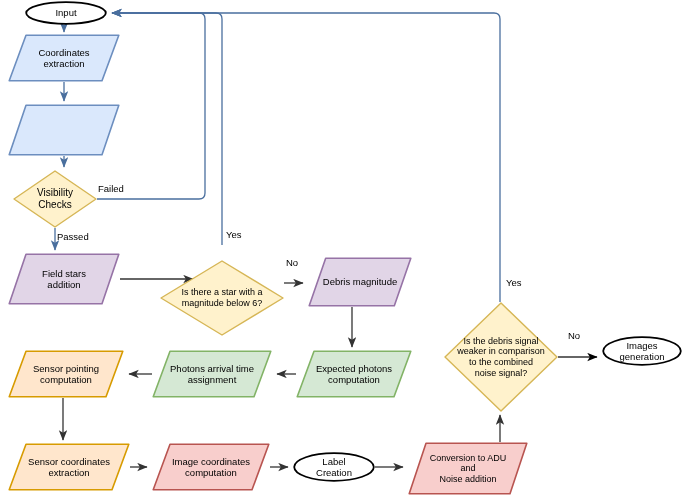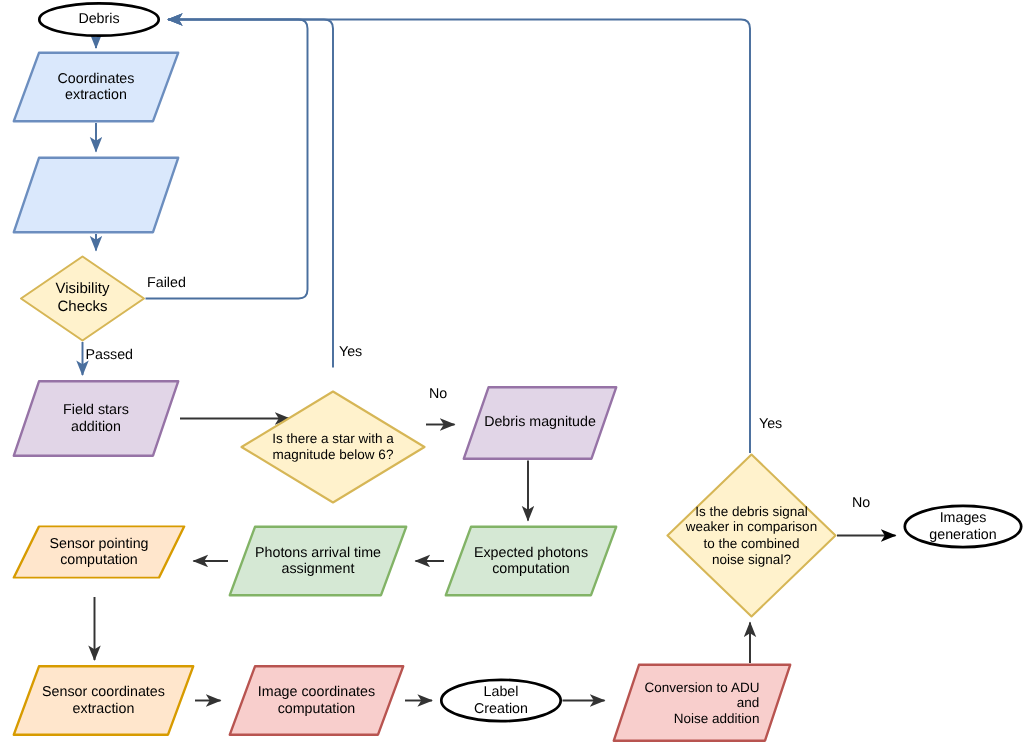--- a/index.html
+++ b/index.html
@@ -53,21 +53,21 @@
       <path d="M500,442 L500,415" marker-end="url(#ad)"></path>
       <path d="M558,357 L597,357" marker-end="url(#ak)"></path>
     </g>
   </svg>
 
   <div id="nodes">
       <div class="node" style="left: 25px; top: 1px; width: 82px; height: 24px; font-size: 9.5px;">
         <svg class="shapebg" viewBox="0 0 82 24" preserveAspectRatio="none">
       <ellipse cx="41" cy="12" rx="39.8" ry="10.8" fill="#ffffff" stroke="#000000" stroke-width="1.8"></ellipse>
         </svg>
-        <span class="lbl">Debris</span>
+        <span class="lbl">Input</span>
       </div>
       <div class="node" style="left: 8px; top: 34px; width: 112px; height: 48px; font-size: 9.5px;">
         <svg class="shapebg" viewBox="0 0 112 48" preserveAspectRatio="none">
       <path d="M18,1.2 L110.8,1.2 L94,46.8 L1.2,46.8 Z" fill="#dae8fc" stroke="#6c8ebf" stroke-width="1.6" stroke-linejoin="round"></path>
         </svg>
         <span class="lbl">Coordinates<br>extraction</span>
       </div>
       <div class="node" style="left: 8px; top: 104px; width: 112px; height: 52px; font-size: 9.5px;">
         <svg class="shapebg" viewBox="0 0 112 52" preserveAspectRatio="none">
       <path d="M18,1.2 L110.8,1.2 L94,50.8 L1.2,50.8 Z" fill="#dae8fc" stroke="#6c8ebf" stroke-width="1.6" stroke-linejoin="round"></path>
@@ -102,21 +102,21 @@
       <path d="M18,1.2 L114.8,1.2 L98,46.8 L1.2,46.8 Z" fill="#d5e8d4" stroke="#82b366" stroke-width="1.6" stroke-linejoin="round"></path>
         </svg>
         <span class="lbl">Expected photons<br>computation</span>
       </div>
       <div class="node" style="left: 152px; top: 350px; width: 120px; height: 48px; font-size: 9.5px;">
         <svg class="shapebg" viewBox="0 0 120 48" preserveAspectRatio="none">
       <path d="M18,1.2 L118.8,1.2 L102,46.8 L1.2,46.8 Z" fill="#d5e8d4" stroke="#82b366" stroke-width="1.6" stroke-linejoin="round"></path>
         </svg>
         <span class="lbl">Photons arrival time<br>assignment</span>
       </div>
-      <div class="node" style="left: 8px; top: 350px; width: 116px; height: 36px; font-size: 9.5px;">
+      <div class="node" style="left: 8px; top: 350px; width: 116px; height: 48px; font-size: 9.5px;">
         <svg class="shapebg" viewBox="0 0 116 48" preserveAspectRatio="none">
       <path d="M18,1.2 L114.8,1.2 L98,46.8 L1.2,46.8 Z" fill="#ffe6cc" stroke="#d79b00" stroke-width="1.6" stroke-linejoin="round"></path>
         </svg>
         <span class="lbl">Sensor pointing<br>computation</span>
       </div>
       <div class="node" style="left: 8px; top: 443px; width: 122px; height: 48px; font-size: 9.5px;">
         <svg class="shapebg" viewBox="0 0 122 48" preserveAspectRatio="none">
       <path d="M18,1.2 L120.8,1.2 L104,46.8 L1.2,46.8 Z" fill="#ffe6cc" stroke="#d79b00" stroke-width="1.6" stroke-linejoin="round"></path>
         </svg>
         <span class="lbl">Sensor coordinates<br>extraction</span>
@@ -126,21 +126,21 @@
       <path d="M18,1.2 L116.8,1.2 L100,46.8 L1.2,46.8 Z" fill="#f8cecc" stroke="#b85450" stroke-width="1.6" stroke-linejoin="round"></path>
         </svg>
         <span class="lbl">Image coordinates<br>computation</span>
       </div>
       <div class="node" style="left: 293px; top: 452px; width: 82px; height: 30px; font-size: 9.5px;">
         <svg class="shapebg" viewBox="0 0 82 30" preserveAspectRatio="none">
       <ellipse cx="41" cy="15" rx="39.8" ry="13.8" fill="#ffffff" stroke="#000000" stroke-width="1.8"></ellipse>
         </svg>
         <span class="lbl">Label<br>Creation</span>
       </div>
-      <div class="node" style="left: 408px; top: 442px; width: 120px; height: 53px; font-size: 9px; text-align: right;">
+      <div class="node" style="left: 408px; top: 442px; width: 120px; height: 53px; font-size: 9px;">
         <svg class="shapebg" viewBox="0 0 120 53" preserveAspectRatio="none">
       <path d="M18,1.2 L118.8,1.2 L102,51.8 L1.2,51.8 Z" fill="#f8cecc" stroke="#b85450" stroke-width="1.6" stroke-linejoin="round"></path>
         </svg>
         <span class="lbl">Conversion to ADU<br>and<br>Noise addition</span>
       </div>
       <div class="node" style="left: 444px; top: 302px; width: 114px; height: 110px; font-size: 9px;">
         <svg class="shapebg" viewBox="0 0 114 110" preserveAspectRatio="none">
       <path d="M57,1 L113,55 L57,109 L1,55 Z" fill="#fff2cc" stroke="#d6b656" stroke-width="1.4" stroke-linejoin="round"></path>
         </svg>
         <span class="lbl">Is the debris signal<br>weaker in comparison<br>to the combined<br>noise signal?</span>

